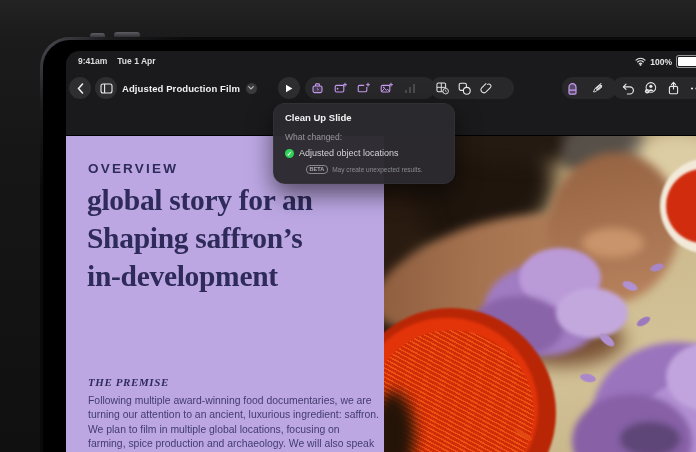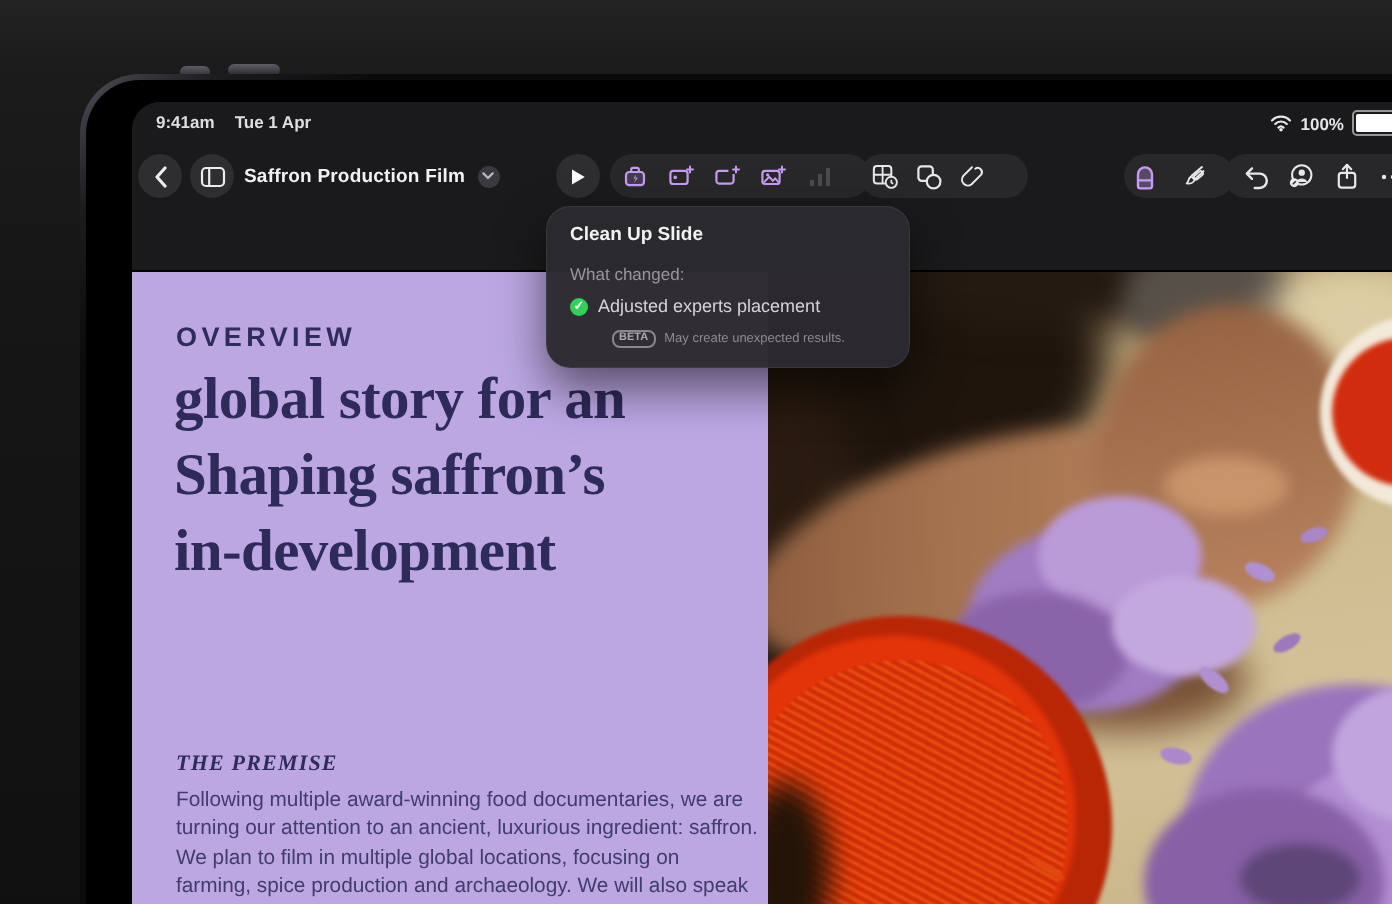--- a/index.html
+++ b/index.html
@@ -114,21 +114,21 @@
           <span></span>
         </div>
         <div class="circle-btn" style="left:29px">
           <svg width="13" height="11" viewBox="0 0 13 11">
               <rect x="1" y="1" width="11" height="9" rx="2" stroke="#ececee" stroke-width="1.1" fill="none"></rect>
               <line x1="4.6" y1="1" x2="4.6" y2="10" stroke="#ececee" stroke-width="1.1"></line>
             </svg>
           <span></span>
         </div>
         <div class="titlegrp">
-          <span class="doc-title">Saffron Production Film</span>
+          <span class="doc-title">Adjusted Production Film</span>
           <span class="chev-circ">
             <svg width="6" height="4" viewBox="0 0 6 4">
                 <path d="M.7.7 L3 3 L5.3.7" stroke="#b9b9bf" stroke-width="1.1" fill="none" stroke-linecap="round"></path>
               </svg>
           </span>
         </div>
 
         <div class="circle-btn" style="left:212px">
           <svg width="8" height="9" viewBox="0 0 8 9">
               <path d="M1 .8 L7.4 4.5 L1 8.2 Z" fill="#fff"></path>
@@ -299,21 +299,21 @@
           <div class="petal" style="left:128px;top:296px;width:22px;height:4px;background:#e0480f;transform:rotate(32deg);filter:blur(.5px)"></div>
 
         </div>
       </div>
 
       <div class="popup">
         <div class="pp-title">Clean Up Slide</div>
         <div class="pp-sub">What changed:</div>
         <div class="pp-row">
           <span class="pp-check">✓</span>
-          <span class="pp-change">Adjusted experts placement</span>
+          <span class="pp-change">Adjusted object locations</span>
         </div>
         <div class="pp-beta">
           <span class="beta-badge">BETA</span>
           <span class="beta-note">May create unexpected results.</span>
         </div>
       </div>
 
     </div>
   </div>
 </div>

